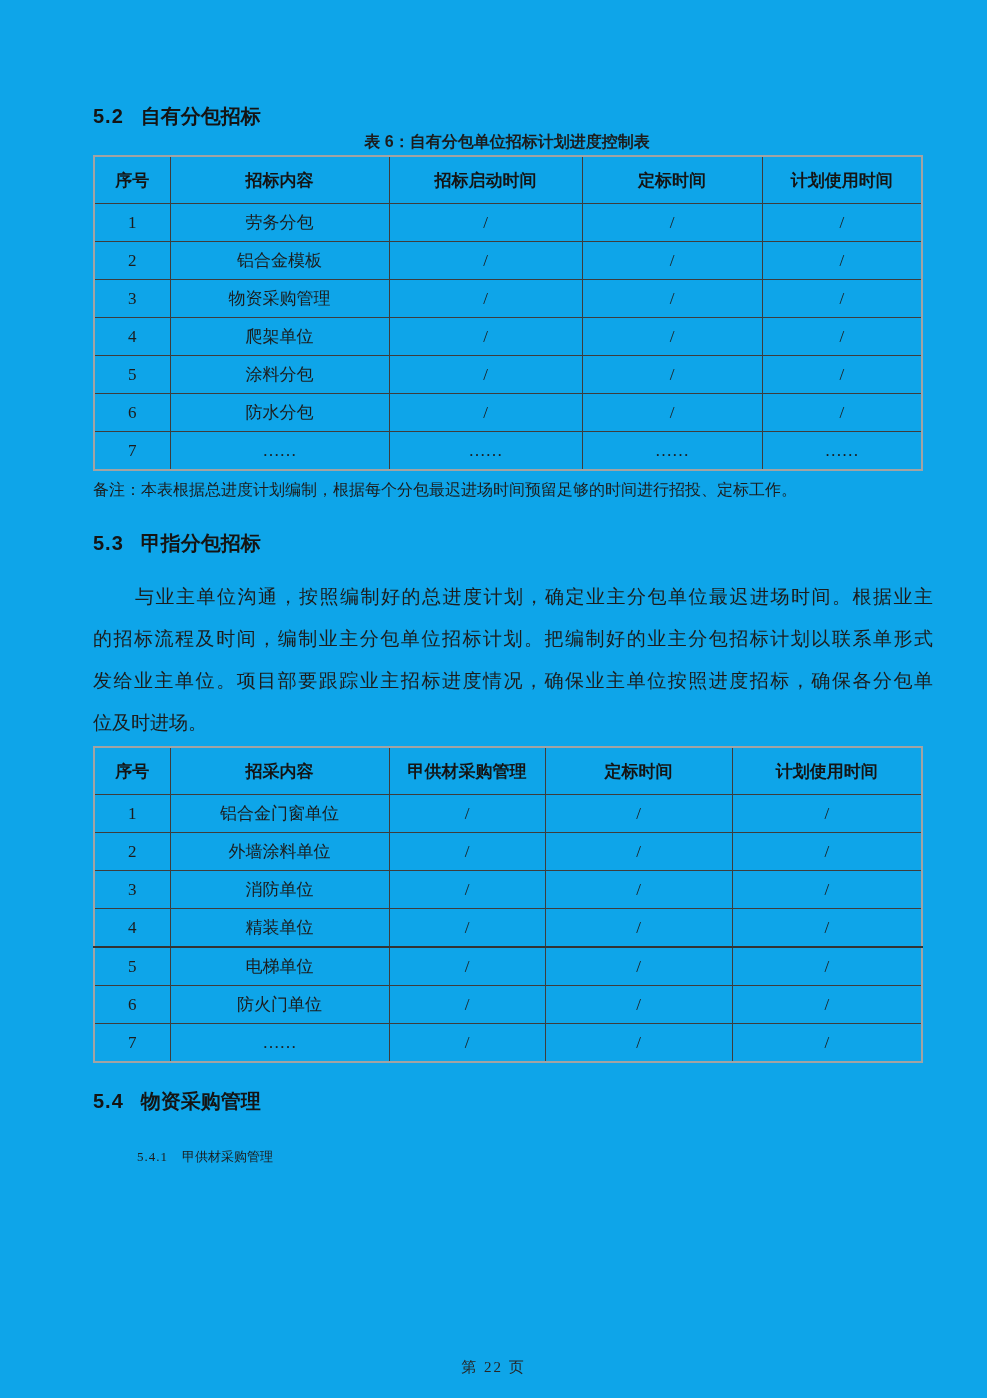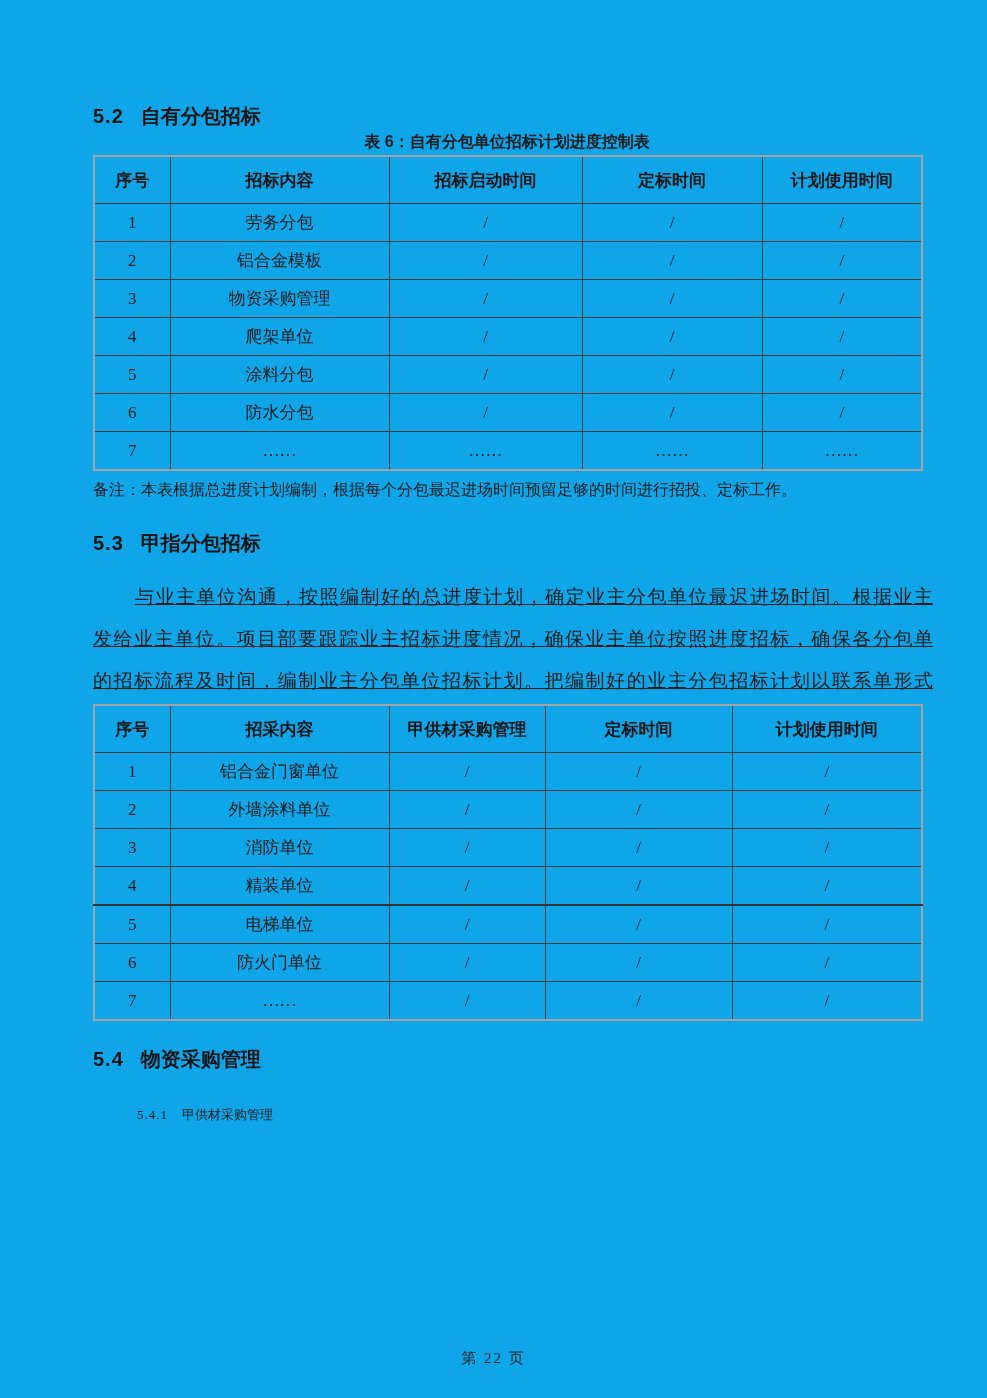--- a/index.html
+++ b/index.html
@@ -77,35 +77,35 @@
   }
   
   .t7 tbody tr:nth-child(5) td { border-top: 2.5px solid #333; }
   .note {
     margin-top: 8px;
     font-size: 16px;
     line-height: 22px;
     color: #1c1c1c;
   }
   .h53 { margin-top: 28px; }
-  .para2 { margin-top: 19px; text-decoration: underline; }
+  .para2 { margin-top: 19px; }
   .h54 { margin-top: 24px; }
   .subheading {
     margin-top: 29px;
     margin-left: 44px;
     font-size: 13px;
     line-height: 26px;
     font-family: "Liberation Serif", serif;
     color: #1c1c1c;
   }
   .subheading .hnum { margin-right: 14px; letter-spacing: 1px; }
   .page-footer {
     position: absolute;
     left: 0;
-    bottom: 30px;
+    bottom: 21px;
     width: 100%;
     text-align: center;
     font-size: 15px;
     letter-spacing: 2px;
     color: #262626;
   }
 </style>
 </head>
 <body>
 
@@ -185,22 +185,23 @@
         </tr>
       </tbody>
   </table>
 
   <div class="note">备注：本表根据总进度计划编制，根据每个分包最迟进场时间预留足够的时间进行招投、定标工作。</div>
 
   <h2 class="heading h53"><span class="hnum">5.3</span><span>甲指分包招标</span></h2>
 
   <p class="para para2">
     <span class="pline firstline">与业主单位沟通，按照编制好的总进度计划，确定业主分包单位最迟进场时间。根据业主</span>
+    <span class="pline">的招标流程及时间，编制业主分包单位招标计划。把编制好的业主分包招标计划以联系单形式</span>
     <span class="pline">发给业主单位。项目部要跟踪业主招标进度情况，确保业主单位按照进度招标，确保各分包单</span>
-    <span class="pline">的招标流程及时间，编制业主分包单位招标计划。把编制好的业主分包招标计划以联系单形式</span>
+    <span class="pline lastline">位及时进场。</span>
   </p>
 
 
   <table class="doc-table t7">
     <colgroup>
       <col style="width:76px">
         <col style="width:219px">
         <col style="width:156px">
         <col style="width:187px">
         <col style="width:190px">

